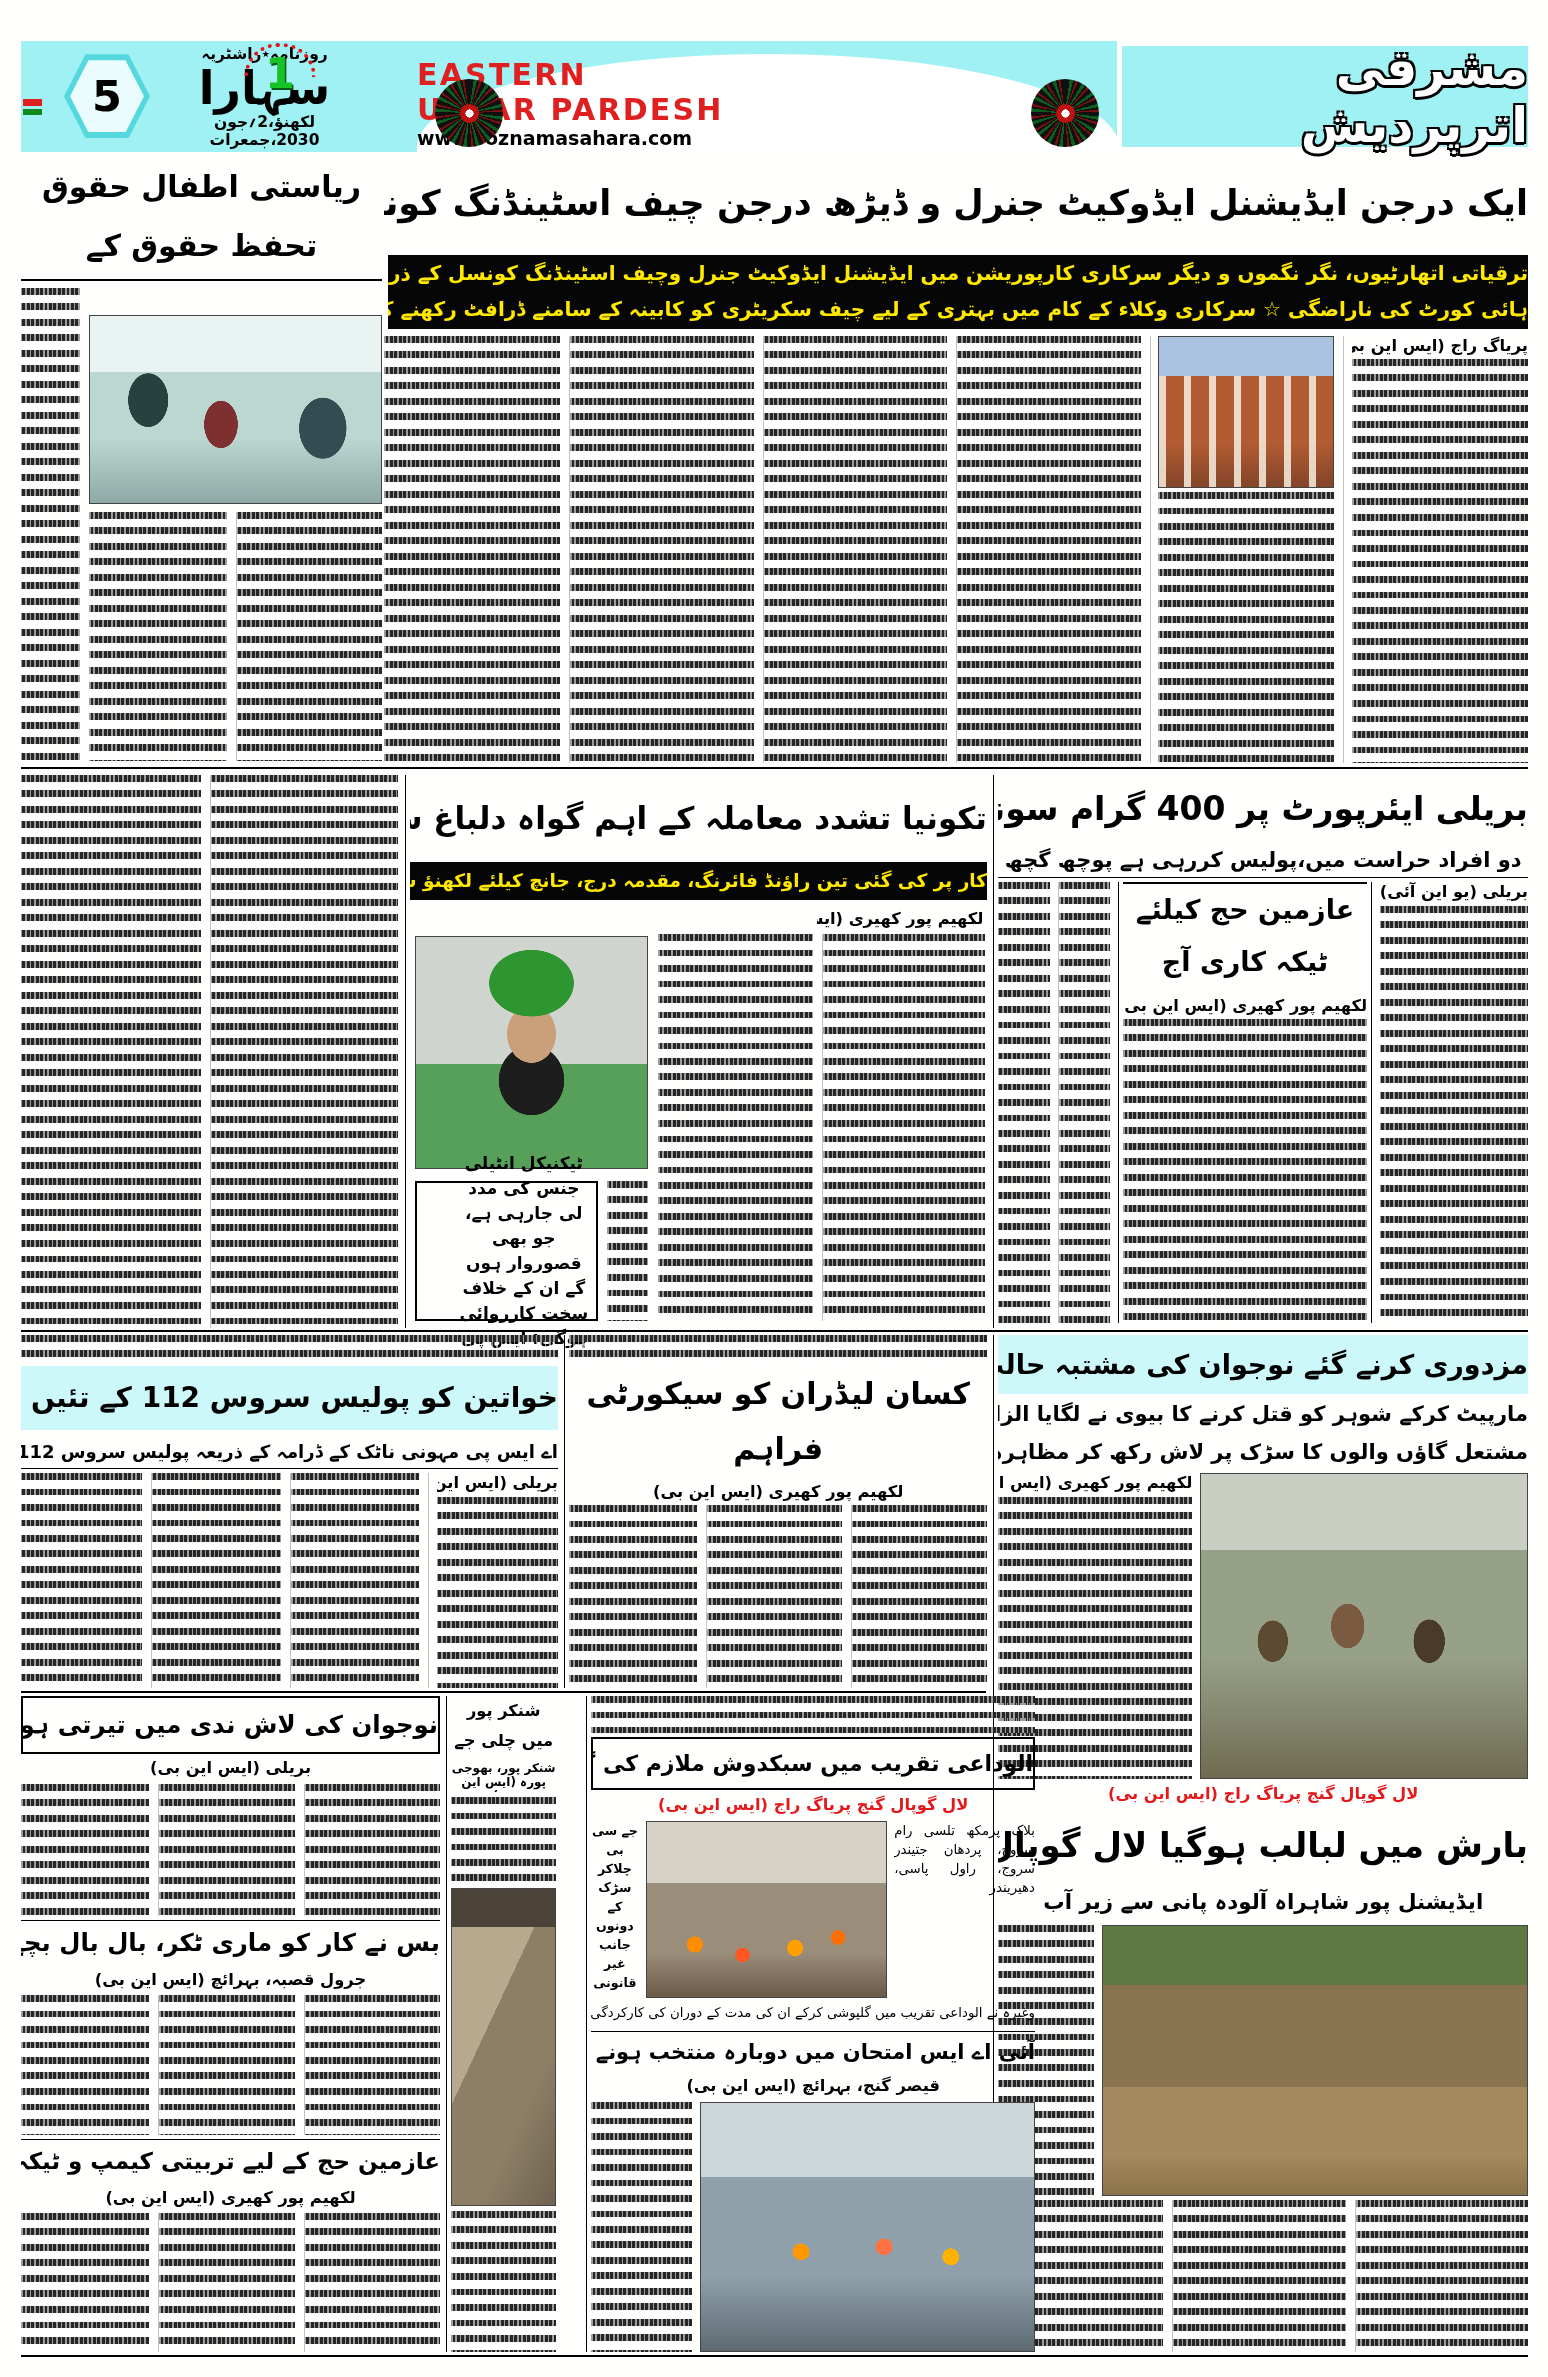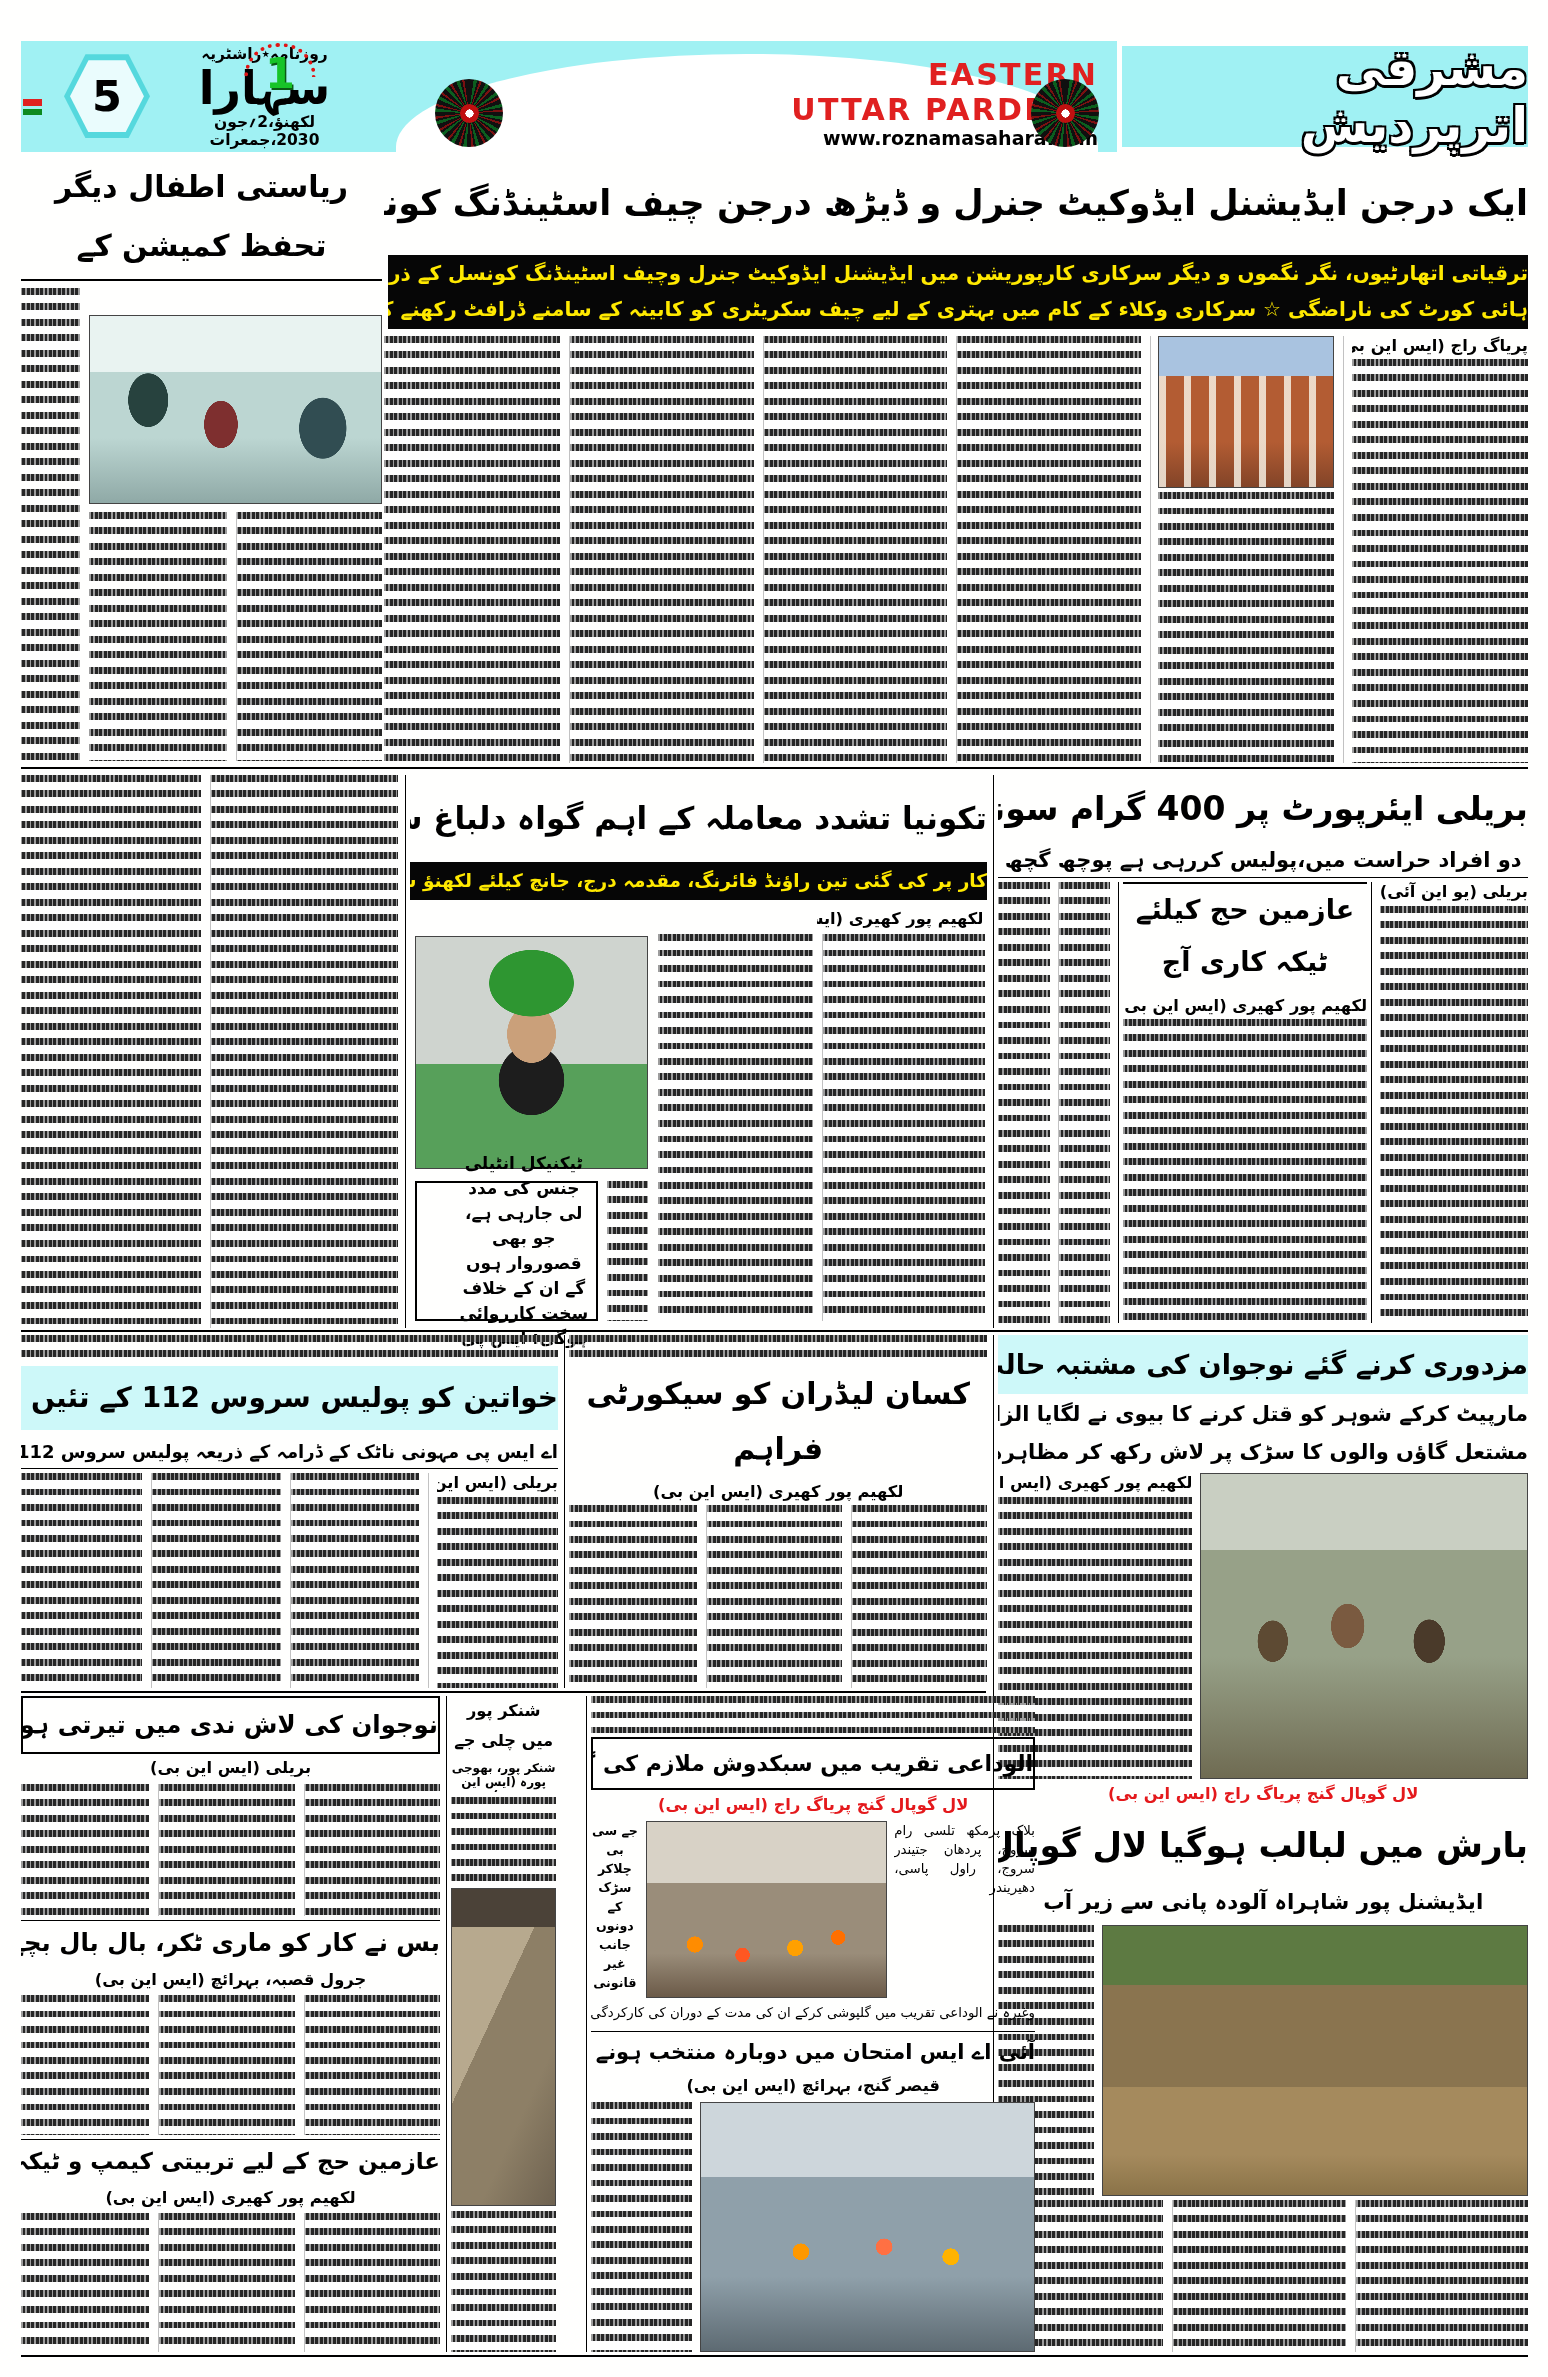--- a/index.html
+++ b/index.html
@@ -92,21 +92,21 @@
     </div>
     <div class="abs rtl" style="left:140px;top:4.4px;width:207px;height:103px;text-align:center;">
       <div style="font-size:15.5px;font-weight:700;">روزنامہ٭راشٹریہ</div>
       <div style="font-size:46px;font-weight:700;line-height:50px;">سہارا</div>
       <div style="font-size:15.5px;font-weight:700;">لکھنؤ،2؍جون 2030،جمعرات</div>
     </div>
     <div class="abs" style="left:222px;top:1.5px;width:74px;height:59px;">
       <div class="arc" style="margin:0 auto;"></div>
       <div class="one" style="text-align:center;margin-top:-25px;">1</div>
     </div>
-    <div class="abs dome" style="left:375px;top:13.3px;width:702px;height:98px;text-align:right;">
+    <div class="abs dome" style="left:396px;top:13.3px;width:702px;height:98px;text-align:left;">
       <div style="color:#e02020;font-weight:700;font-size:30px;letter-spacing:2.2px;margin-top:3px;">EASTERN</div>
       <div style="color:#e02020;font-weight:700;font-size:30px;letter-spacing:2.2px;">UTTAR PARDESH</div>
       <div style="color:#000;font-weight:700;font-size:19px;">www.roznamasahara.com</div>
     </div>
     <div class="abs orn" style="left:414px;top:38px;">
         <span></span>
       </div>
     <div class="abs orn" style="left:1010px;top:38px;">
         <span></span>
       </div>
@@ -117,21 +117,21 @@
 
   <div class="abs hl" style="left:384px;top:157px;width:1144px;height:92px;font-size:35px;line-height:92px;">ایک درجن ایڈیشنل ایڈوکیٹ جنرل و ڈیڑھ درجن چیف اسٹینڈنگ کونسل کی ہائی کورٹ میں کیا ضرورت؟</div>
 
   <div class="abs bbar" style="left:388px;top:255px;width:1140px;height:74px;">
     <div style="font-size:20px;line-height:37px;white-space:nowrap;overflow:hidden;">ترقیاتی اتھارٹیوں، نگر نگموں و دیگر سرکاری کارپوریشن میں ایڈیشنل ایڈوکیٹ جنرل وچیف اسٹینڈنگ کونسل کے ذریعہ لی جارہی فیس پر</div>
     <div style="font-size:20px;line-height:35px;white-space:nowrap;overflow:hidden;">ہائی کورٹ کی ناراضگی ☆ سرکاری وکلاء کے کام میں بہتری کے لیے چیف سکریٹری کو کابینہ کے سامنے ڈرافٹ رکھنے کی ہدایت</div>
   </div>
 
   <div class="abs" style="left:21px;top:157px;width:361px;height:608px;">
     <div class="hl hlwrap" style="font-size:30px;line-height:59px;height:122px;border-bottom:2.2px solid #000;">
-      <div>ریاستی اطفال دیگر تحفظ کمیشن کے</div>
+      <div>ریاستی اطفال حقوق تحفظ حقوق کے</div>
       <div>ممبران نے کیا اسپتال کا معائنہ</div>
     </div>
     <div style="position:relative;height:473px;margin-top:7.4px;">
       <div class="abs tx" style="left:0;top:0;width:59px;height:473px;"></div>
       <div class="abs byline" style="left:68px;top:4px;width:293px;margin-top:48px;">بہرائچ (ایس این بی)</div>
       <div class="abs ph ph-hospital" style="left:68px;top:27px;width:293px;height:189px;"></div>
       <div class="abs cols" style="left:68px;top:224px;width:293px;height:249px;">
         <div class="tx"></div>
         <div class="tx"></div>
       </div>

